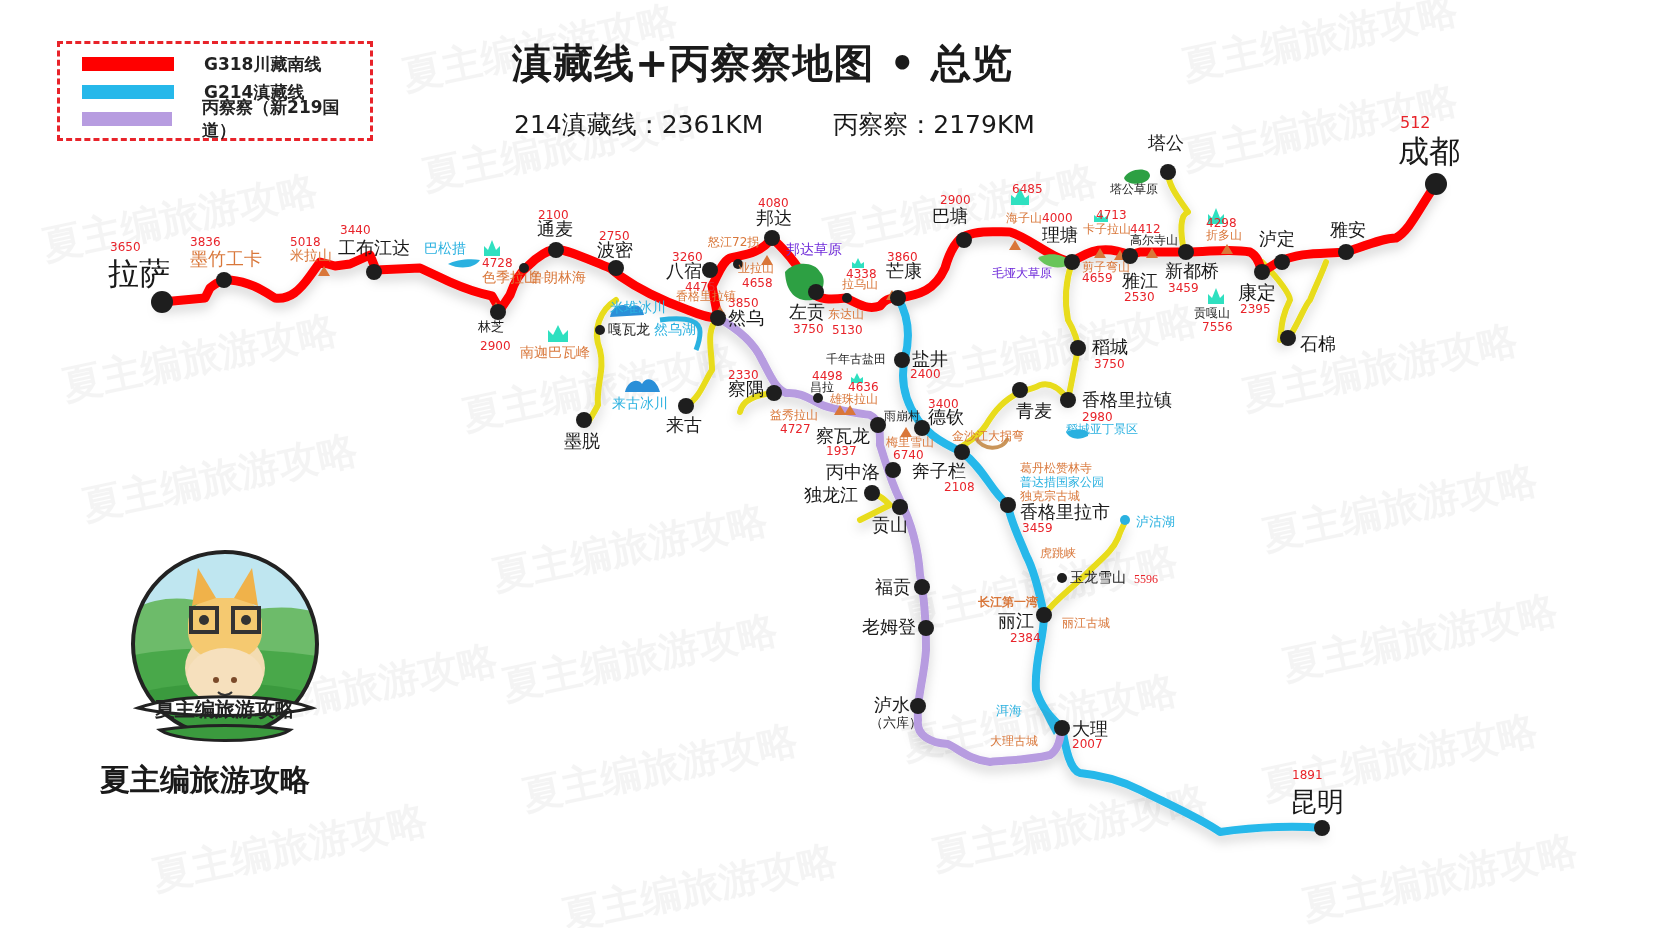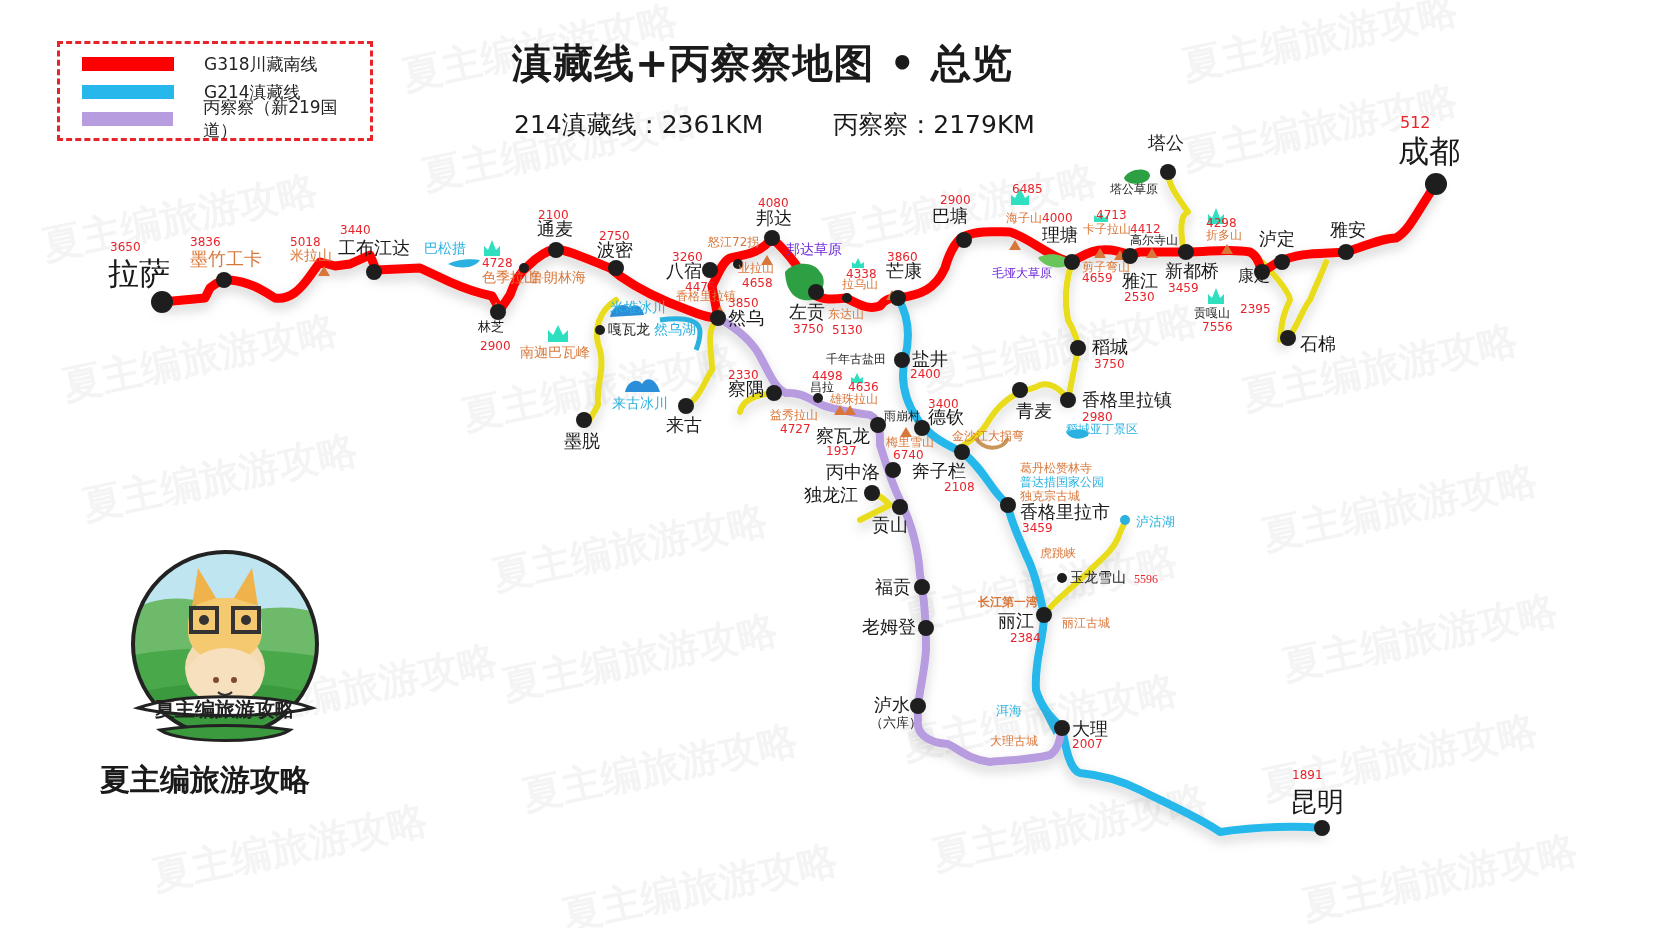--- a/index.html
+++ b/index.html
@@ -1,21 +1,21 @@
 <!DOCTYPE html>
 <html><head>
 <meta charset="utf-8">
 <style>
   html,body{margin:0;padding:0;background:#fff;}
   body{width:1670px;height:928px;position:relative;overflow:hidden;font-family:"DejaVu Sans","Liberation Sans",sans-serif;color:#1a1a1a;}
   .wm{position:absolute;font-size:40px;font-weight:bold;color:rgba(0,0,0,0.045);transform:rotate(-12deg);white-space:nowrap;pointer-events:none;}
   #legend{position:absolute;left:57px;top:41px;width:316px;height:100px;border:3px dashed #e8232a;box-sizing:border-box;}
   .lg-row{position:absolute;left:22px;height:22px;display:flex;align-items:center;}
   .lg-sw{width:92px;height:14px;margin-right:30px;}
-  .lg-tx{font-size:17px;font-weight:normal;color:#222;}
+  .lg-tx{font-size:17px;font-weight:bold;color:#222;}
   #title{position:absolute;left:512px;top:36px;font-size:40px;font-weight:bold;letter-spacing:1px;color:#1a1a1a;}
   #stats{position:absolute;left:514px;top:108px;font-size:25px;color:#1a1a1a;}
   #stats span{margin-right:62px;}
   svg#map{position:absolute;left:0;top:0;}
   .lbl{position:absolute;white-space:nowrap;line-height:1;}
   .city{font-size:20px;color:#1a1a1a;}
   .city-big{font-size:31px;color:#1a1a1a;}
   .alt{font-size:12px;color:#e8232a;}
   .alt-big{font-size:16px;color:#e8232a;}
   .mtn{font-size:14px;color:#d9773a;}
@@ -216,21 +216,21 @@
 <div class="lbl alt" style="left:887px;top:251px;">3860</div>
 <div class="lbl city" style="left:886px;top:262px;font-size:18px;">芒康</div>
 <div class="lbl alt" style="left:940px;top:194px;">2900</div>
 <div class="lbl city" style="left:932px;top:207px;font-size:18px;">巴塘</div>
 <div class="lbl alt" style="left:1042px;top:212px;">4000</div>
 <div class="lbl city" style="left:1042px;top:226px;font-size:18px;">理塘</div>
 <div class="lbl city" style="left:1122px;top:272px;font-size:18px;">雅江</div>
 <div class="lbl alt" style="left:1124px;top:291px;">2530</div>
 <div class="lbl city" style="left:1165px;top:262px;font-size:18px;">新都桥</div>
 <div class="lbl alt" style="left:1168px;top:282px;">3459</div>
-<div class="lbl city" style="left:1238px;top:268px;font-size:16px;">康定</div>
+<div class="lbl city" style="left:1238px;top:283px;font-size:19px;">康定</div>
 <div class="lbl alt" style="left:1240px;top:303px;">2395</div>
 <div class="lbl city" style="left:1259px;top:230px;font-size:18px;">泸定</div>
 <div class="lbl city" style="left:1330px;top:221px;font-size:18px;">雅安</div>
 <div class="lbl alt-big" style="left:1400px;top:115px;">512</div>
 <div class="lbl city-big" style="left:1398px;top:136px;">成都</div>
 <div class="lbl city" style="left:1148px;top:134px;font-size:18px;">塔公</div>
 <div class="lbl city" style="left:1300px;top:335px;font-size:18px;">石棉</div>
 <div class="lbl city" style="left:1092px;top:338px;font-size:18px;">稻城</div>
 <div class="lbl alt" style="left:1094px;top:358px;">3750</div>
 <div class="lbl city" style="left:1082px;top:391px;font-size:18px;">香格里拉镇</div>

